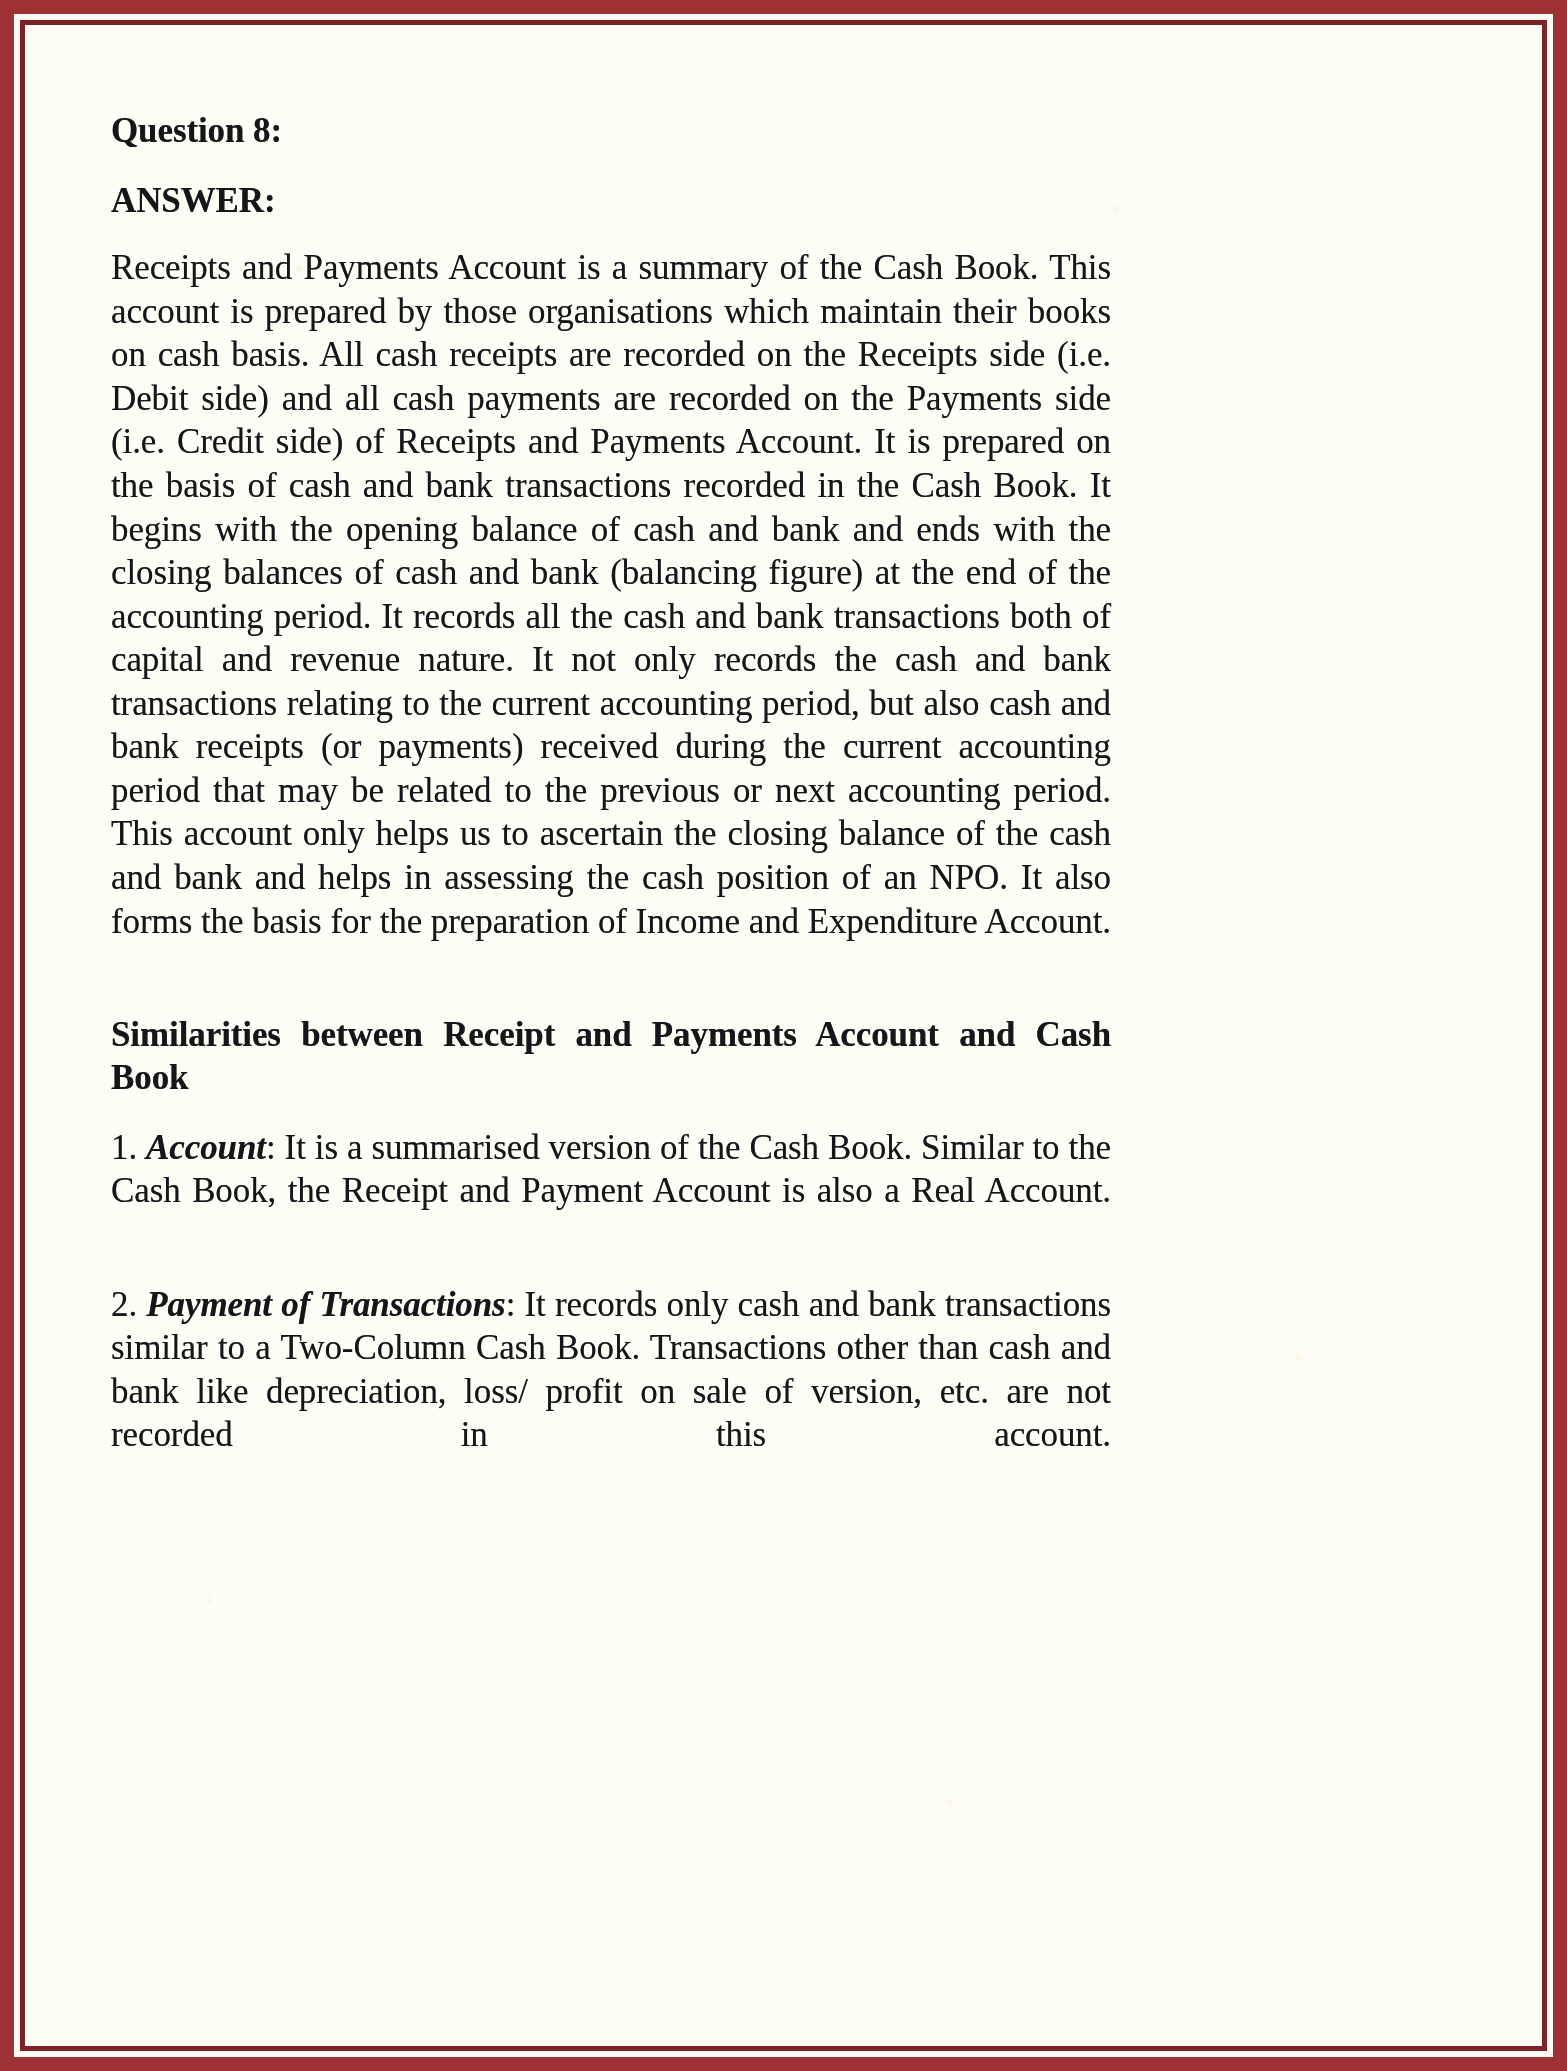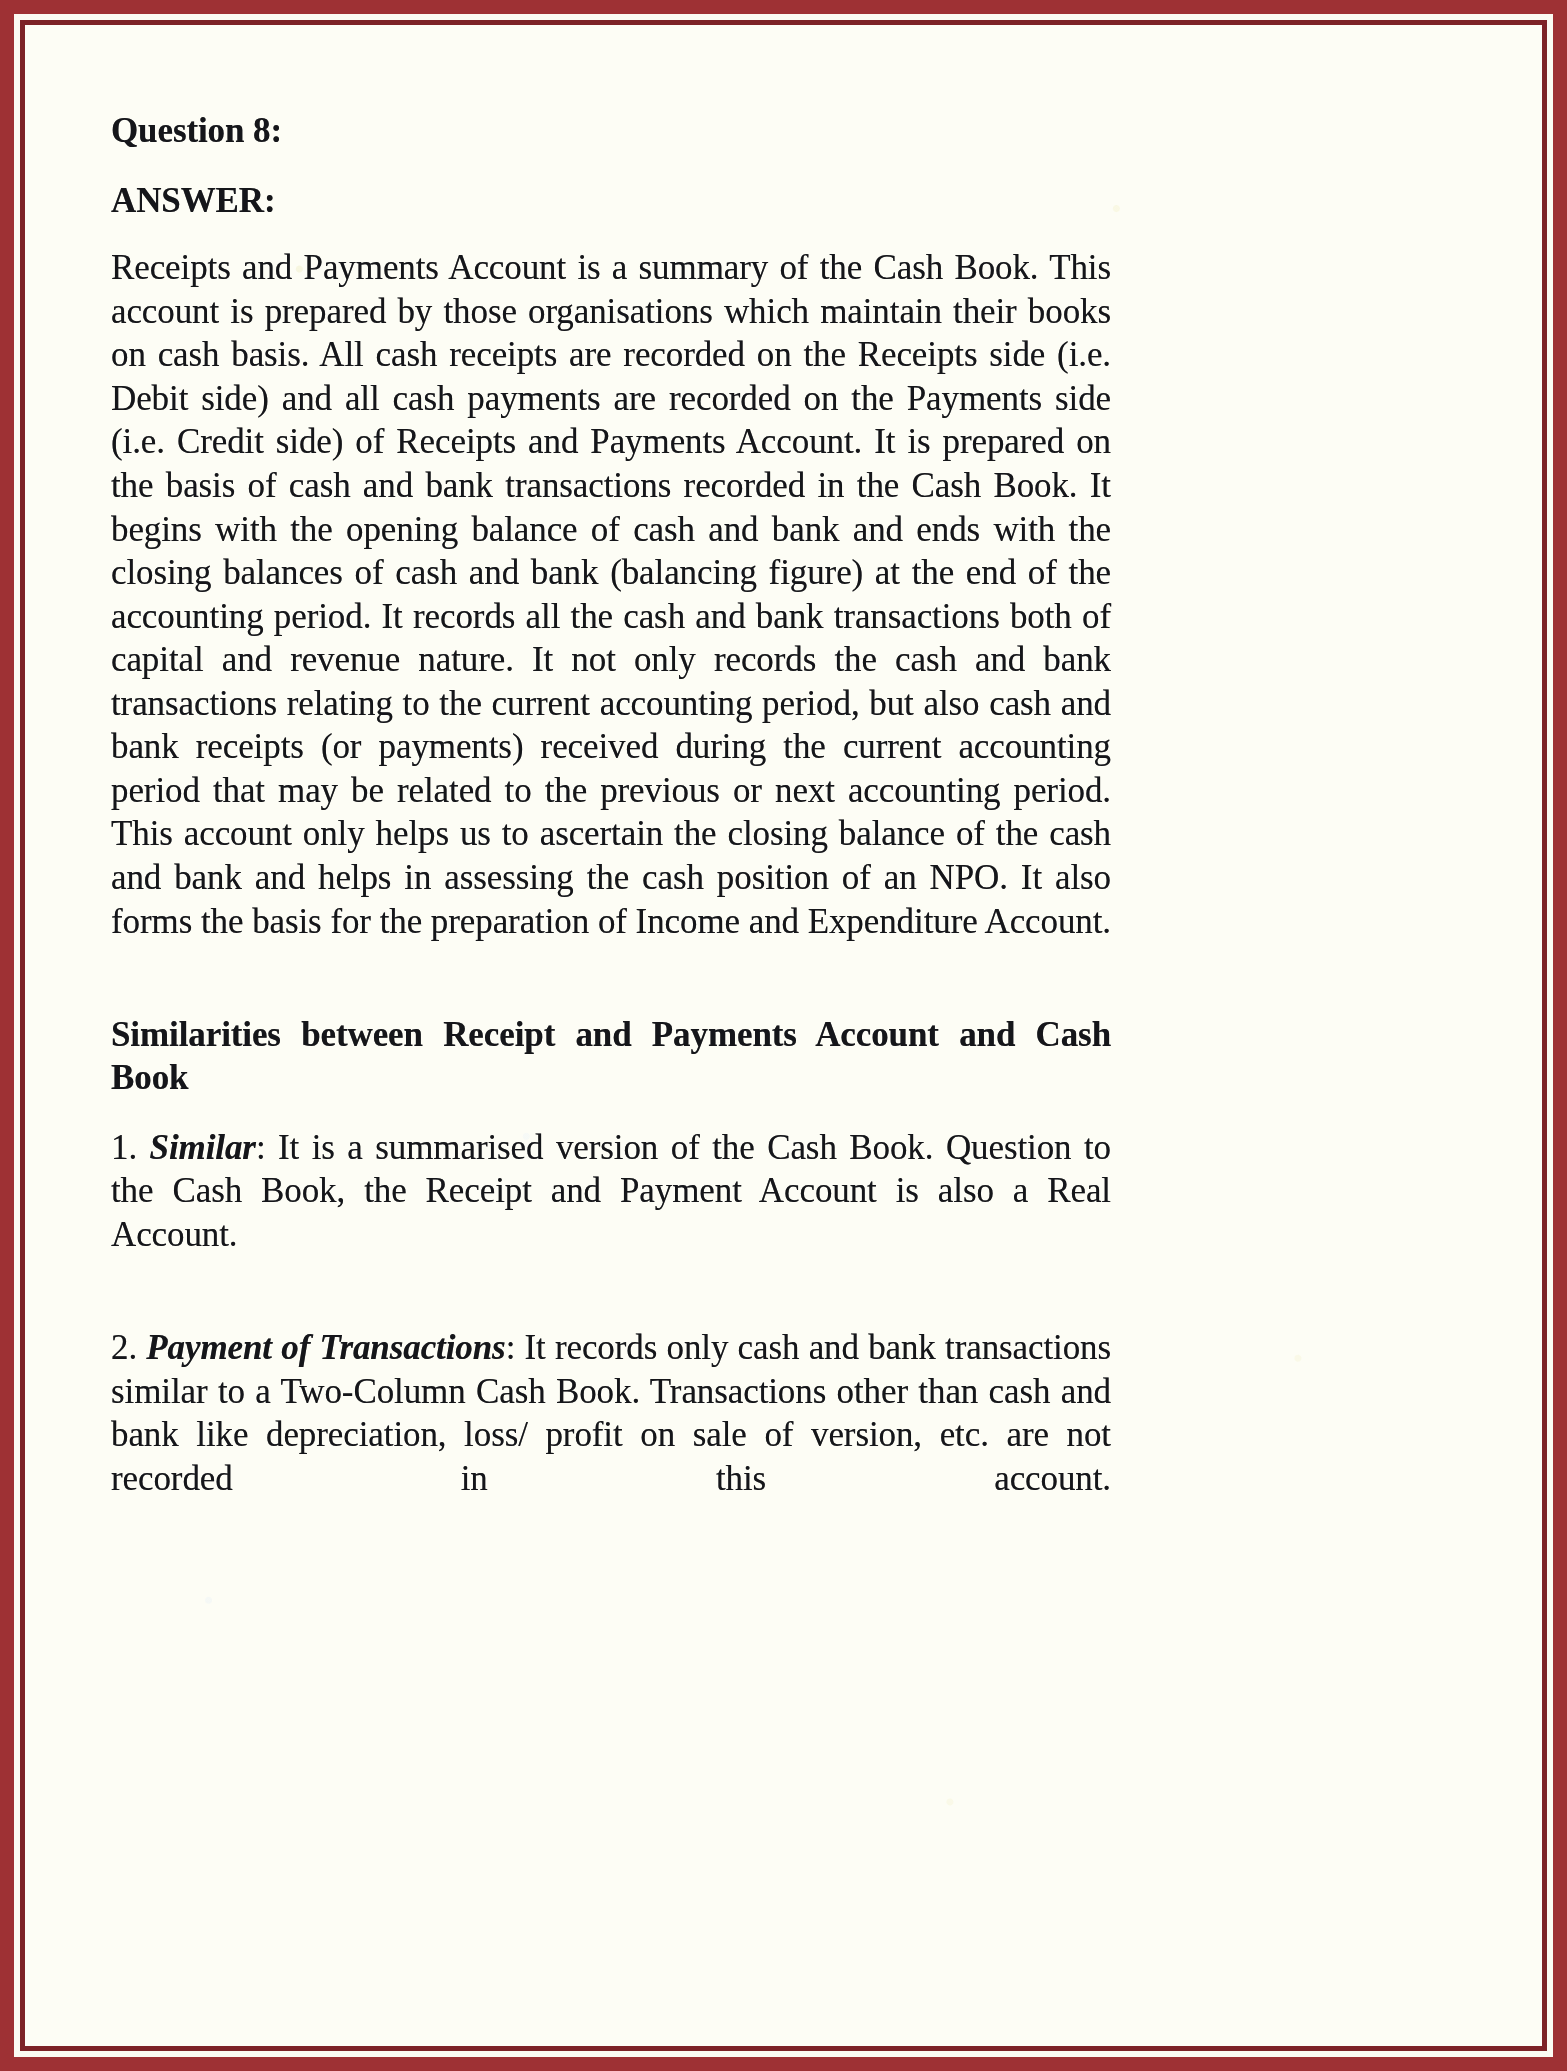--- a/index.html
+++ b/index.html
@@ -144,21 +144,21 @@
           <h2 class="q-head">Question 8:</h2>
 
 
           <h2 class="answer-head">ANSWER:</h2>
 
           <p class="body-para last-line-left">Receipts and Payments Account is a summary of the Cash Book. This account is prepared by those organisations which maintain their books on cash basis. All cash receipts are recorded on the Receipts side (i.e. Debit side) and all cash payments are recorded on the Payments side (i.e. Credit side) of Receipts and Payments Account. It is prepared on the basis of cash and bank transactions recorded in the Cash Book. It begins with the opening balance of cash and bank and ends with the closing balances of cash and bank (balancing figure) at the end of the accounting period. It records all the cash and bank transactions both of capital and revenue nature. It not only records the cash and bank transactions relating to the current accounting period, but also cash and bank receipts (or payments) received during the current accounting period that may be related to the previous or next accounting period. This account only helps us to ascertain the closing balance of the cash and bank and helps in assessing the cash position of an NPO. It also forms the basis for the preparation of Income and Expenditure Account.</p>
 
           <h3 class="sec-head">Similarities between Receipt and Payments Account and Cash Book</h3>
 
 
-          <p class="body-para last-line-left"><span>1.</span> <span class="lbl">Similar</span><span>:</span><span> It is a summarised version of the Cash Book. Question to the Cash Book, the Receipt and Payment Account is also a Real Account.</span></p>
+          <p class="body-para last-line-left"><span>1.</span> <span class="lbl">Account</span><span>:</span><span> It is a summarised version of the Cash Book. Similar to the Cash Book, the Receipt and Payment Account is also a Real Account.</span></p>
 
           <p class="body-para last-line-left"><span>2.</span> <span class="lbl">Payment of Transactions</span><span>:</span><span> It records only cash and bank transactions similar to a Two-Column Cash Book. Transactions other than cash and bank like depreciation, loss/ profit on sale of version, etc. are not recorded in this account.</span></p>
 
         </div>
 
       </div>
     </div>
   </div>
 </div>
 

